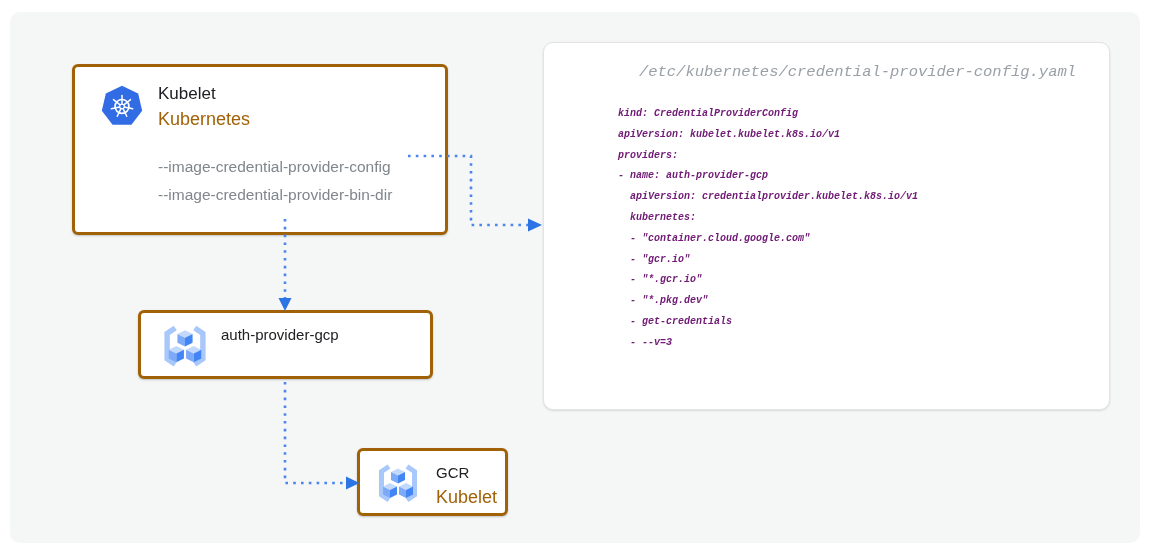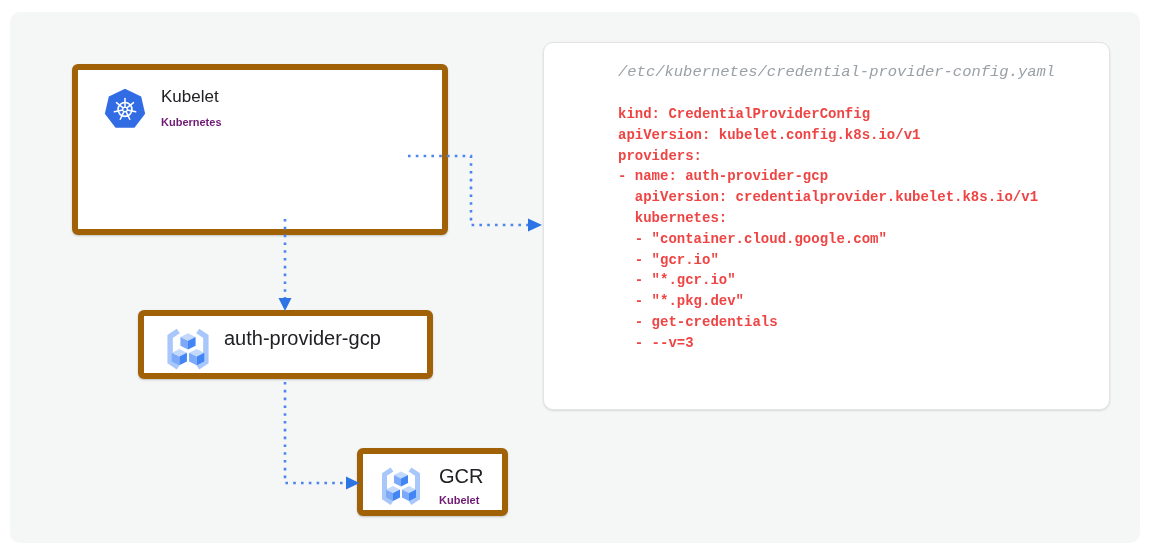--- a/index.html
+++ b/index.html
@@ -1,46 +1,46 @@
 <!DOCTYPE html>
 <html><head>
 <meta charset="utf-8">
 <style>
   html,body{margin:0;padding:0;background:#ffffff;width:1150px;height:556px;
     font-family:"Liberation Sans",sans-serif;-webkit-font-smoothing:antialiased;}
   .canvas{position:absolute;left:10px;top:12px;width:1130px;height:531px;
     background:#f5f6f6;border-radius:10px;overflow:hidden;}
-  .card{position:absolute;background:#ffffff;border:6px solid #a16207;border-radius:6px;
+  .card{position:absolute;background:#ffffff;border:3px solid #a16207;border-radius:6px;
     box-shadow:0 1px 2px rgba(60,64,67,.28);box-sizing:border-box;}
   .card-kubelet{left:62px;top:52px;width:376px;height:171px;}
   .card-auth{left:128px;top:298px;width:295px;height:69px;}
   .card-gcr{left:347px;top:436px;width:151px;height:68px;text-align:center;}
   .icon-wrap{position:absolute;display:block;line-height:0;}
   .k8s-icon{left:26px;top:18px;}
   .auth-icon{left:18px;top:10px;}
   .gcr-icon{left:14px;top:11px;}
-  .card-title{position:absolute;color:#202124;font-size:20px;line-height:20px;white-space:nowrap;}
-  .card-sub{position:absolute;color:#701a75;font-size:11px;line-height:20px;white-space:nowrap;font-weight:bold;}
+  .card-title{position:absolute;color:#202124;font-size:15px;line-height:20px;white-space:nowrap;}
+  .card-sub{position:absolute;color:#a16207;font-size:18px;line-height:20px;white-space:nowrap;}
   .t-kubelet{left:83px;top:17px;font-size:17px;}
   .s-kubelet{left:83px;top:42px;}
   .flags{position:absolute;left:83px;top:86px;color:#80868b;font-size:15.5px;}
   .flag-line{line-height:28px;white-space:pre;}
   .t-auth{left:80px;top:12px;}
   .s-auth{left:80px;top:36px;}
   .t-gcr{left:76px;top:12px;}
   .s-gcr{left:76px;top:36px;}
   .config-panel{position:absolute;left:533px;top:30px;width:567px;height:368px;
     background:#ffffff;border:1px solid #e3e3e3;border-radius:10px;
     box-shadow:0 1px 2px rgba(60,64,67,.15);box-sizing:border-box;
     padding:19px 12px 0 74px;}
   .config-path{font-family:"Liberation Mono",monospace;font-style:italic;
-    color:#9aa0a6;font-size:15.5px;line-height:21px;white-space:pre;}
+    color:#9aa0a6;font-size:15.5px;line-height:21px;white-space:pre;text-align:center;}
   .config-spacer{height:21px;}
-  .code-lines{font-family:"Liberation Mono",monospace;font-weight:bold;
-    color:#ef4444;font-size:14px;}
+  .code-lines{font-family:"Liberation Mono",monospace;font-style:italic;font-weight:bold;
+    color:#701a75;font-size:10px;}
   .code-line{line-height:20.8px;white-space:pre;}
   .overlay{position:absolute;left:0;top:0;width:1130px;height:531px;pointer-events:none;}
 </style>
 </head>
 <body>
 
 <div class="canvas">
 
   <div class="card card-kubelet">
     <span class="icon-wrap k8s-icon">
@@ -54,20 +54,24 @@
           <line x1="50" y1="51" x2="61.3" y2="74.4"></line>
           <line x1="50" y1="51" x2="38.7" y2="74.4"></line>
           <line x1="50" y1="51" x2="24.7" y2="56.8"></line>
           <line x1="50" y1="51" x2="29.7" y2="34.8"></line>
         </g>
         <circle cx="50" cy="51" r="5.5" fill="#326ce5" stroke="#ffffff" stroke-width="3"></circle>
       </svg>
     </span>
     <div class="card-title t-kubelet">Kubelet</div>
     <div class="card-sub s-kubelet">Kubernetes</div>
+    <div class="flags">
+        <div class="flag-line">--image-credential-provider-config</div>
+        <div class="flag-line">--image-credential-provider-bin-dir</div>
+      </div>
   </div>
 
   <div class="card card-auth">
     <span class="icon-wrap auth-icon">
       <svg width="52" height="48" viewBox="0 0 48 44">
         <g stroke="#a8c7fa" stroke-width="5" fill="none" stroke-linejoin="miter">
           <path d="M15 4.5 L7.5 9.5 L7.5 33 L15 38"></path>
           <path d="M33 4.5 L40.5 9.5 L40.5 33 L33 38"></path>
         </g>
         <g>
@@ -108,21 +112,21 @@
     </span>
     <div class="card-title t-gcr">GCR</div>
     <div class="card-sub s-gcr">Kubelet</div>
   </div>
 
   <div class="config-panel">
     <div class="config-path">/etc/kubernetes/credential-provider-config.yaml</div>
     <div class="config-spacer"></div>
     <div class="code-lines">
         <div class="code-line">kind: CredentialProviderConfig</div>
-        <div class="code-line">apiVersion: kubelet.config.k8s.io/v1</div>
+        <div class="code-line">apiVersion: kubelet.kubelet.k8s.io/v1</div>
         <div class="code-line">providers:</div>
         <div class="code-line">- name: auth-provider-gcp</div>
         <div class="code-line">  apiVersion: credentialprovider.kubelet.k8s.io/v1</div>
         <div class="code-line">  kubernetes:</div>
         <div class="code-line">  - "container.cloud.google.com"</div>
         <div class="code-line">  - "gcr.io"</div>
         <div class="code-line">  - "*.gcr.io"</div>
         <div class="code-line">  - "*.pkg.dev"</div>
         <div class="code-line">  - get-credentials</div>
         <div class="code-line">  - --v=3</div>

